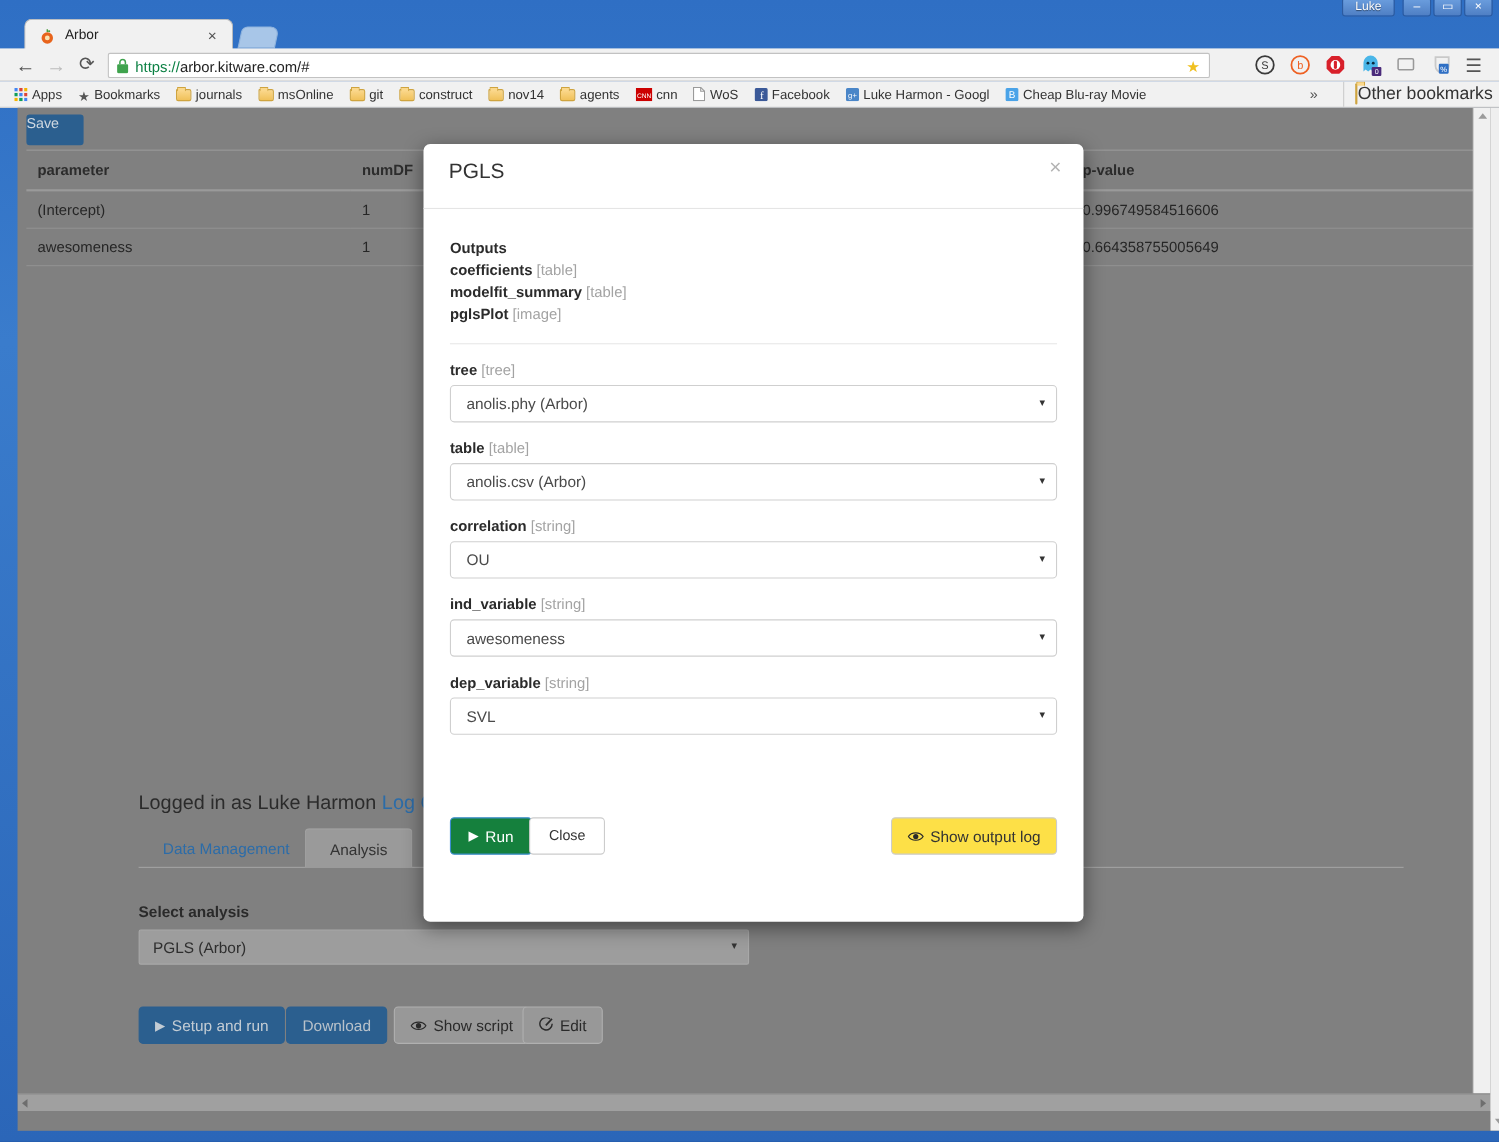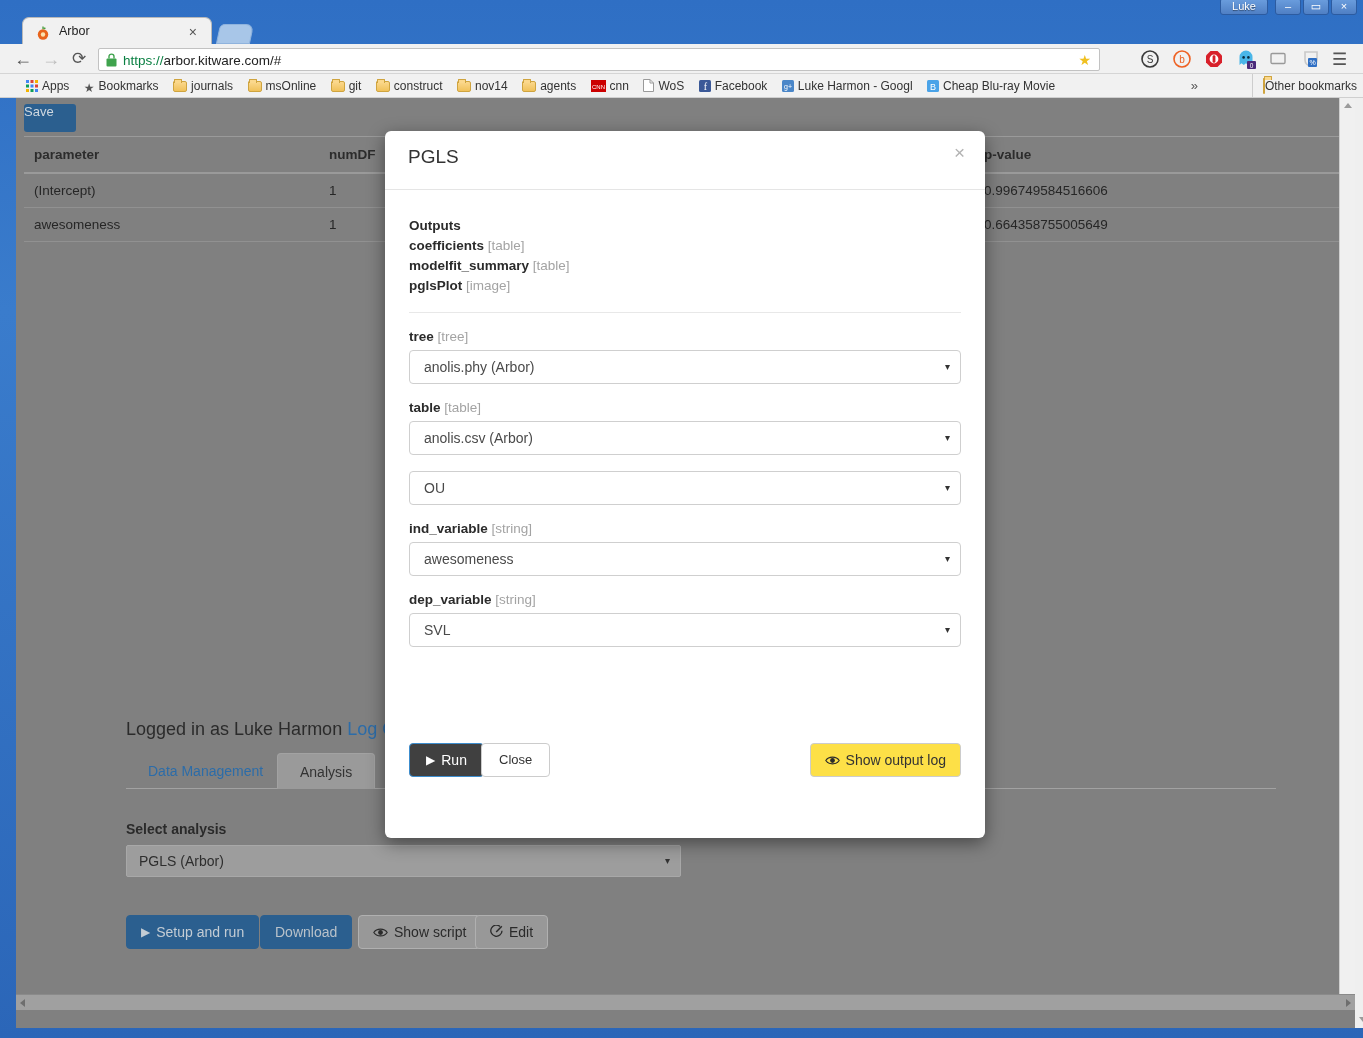--- a/index.html
+++ b/index.html
@@ -136,21 +136,21 @@
     font-size: 17px; color: #555; line-height: 19px;
   }
 
   #bookmarks-bar {
     position: absolute; left: 0; top: 74px;
     width: 100%; height: 24px;
     background: #f1f1f1;
     border-bottom: 1px solid #cfcfcf;
     white-space: nowrap;
     overflow: hidden;
-    padding-left: 21px;
+    padding-left: 8px;
   }
   .bm {
     display: inline-block;
     font-size: 12px; color: #333;
     line-height: 24px;
     vertical-align: top;
     padding: 0 5px;
     white-space: nowrap;
   }
   .bm .bm-ico {
@@ -169,21 +169,21 @@
     width:6px; height:3px;
     background:#fbd88c; border:1px solid #cfa43f; border-bottom:none;
     border-radius:1px 1px 0 0;
   }
   #bm-overflow {
     position: absolute; right: 165px; top: 0;
     font-size: 13px; color: #555; line-height: 24px;
   }
   #bm-other {
     position: absolute; right: 6px; top: 0;
-    font-size: 12px; color: #333; line-height: 24px;
+    font-size: 16px; color: #333; line-height: 24px;
     padding-left: 10px;
     border-left: 1px solid #cdcdcd;
     text-align: right;
   }
 
   
   #page-viewport {
     position: absolute; left: 16px; top: 98px;
     width: 1355px; height: 930px;
     background: #808080;
@@ -411,21 +411,21 @@
   }
 
   #modal-footer {
     position: absolute; left: 0; right: 0; top: 612px;
     padding: 0 24px;
     height: 40px;
   }
   #btn-run {
     position: absolute; left: 24px; top: 0;
     height: 34px; line-height: 32px;
-    background: #404040; border: 1px solid #3c8dce;
+    background: #15803d; border: 1px solid #3c8dce;
     color: #fff;
     border-radius: 4px;
     padding: 0 16px;
     font-size: 14px;
     text-align: right;
   }
   #btn-close {
     position: absolute; left: 96px; top: 0;
     height: 34px; line-height: 32px;
     background: #fff; border: 1px solid #ccc;
@@ -725,20 +725,21 @@
 
         <div class="field">
           <div class="field-label"><span>table</span> <span class="type">[table]</span></div>
           <div class="field-select">
             <span>anolis.csv (Arbor)</span>
             <span class="caret">▾</span>
           </div>
         </div>
 
         <div class="field">
+          <div class="field-label"><span>correlation</span> <span class="type">[string]</span></div>
           <div class="field-select">
             <span>OU</span>
             <span class="caret">▾</span>
           </div>
         </div>
 
         <div class="field">
           <div class="field-label"><span>ind_variable</span> <span class="type">[string]</span></div>
           <div class="field-select">
             <span>awesomeness</span>

